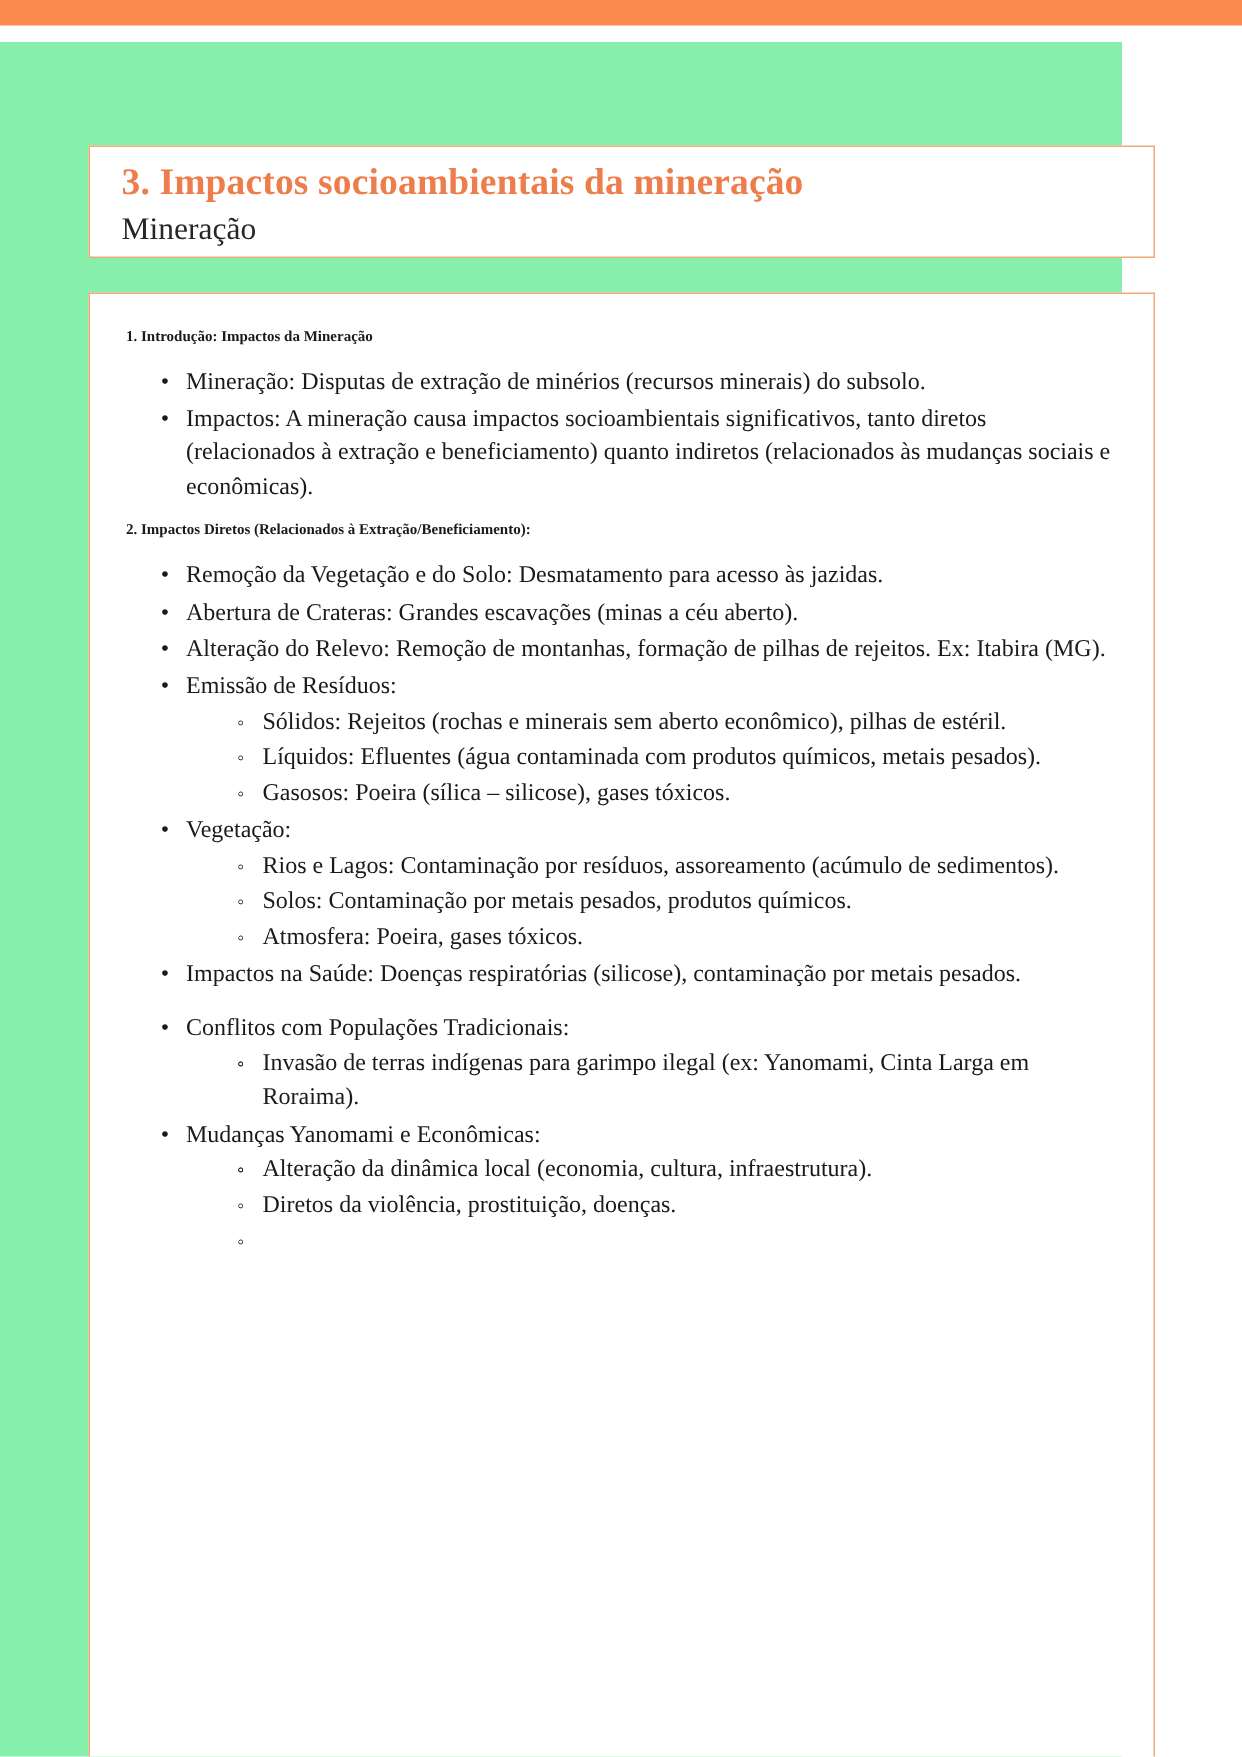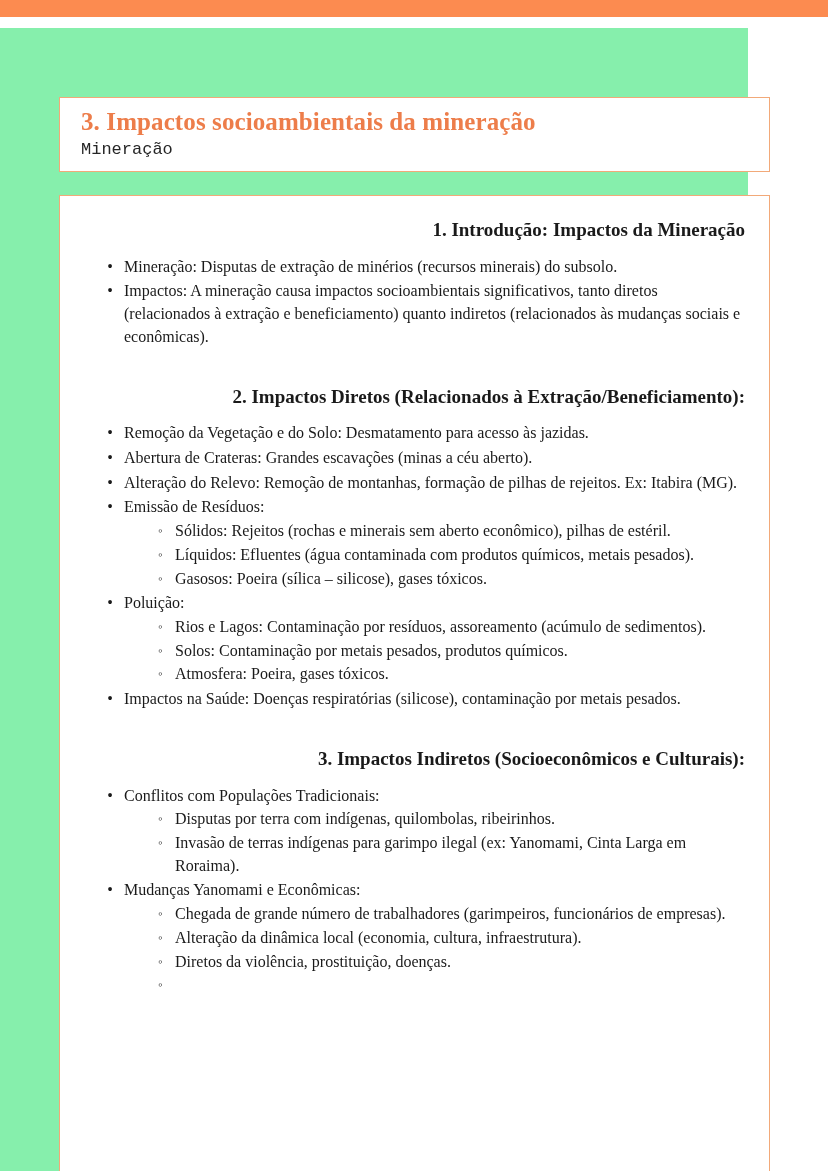--- a/index.html
+++ b/index.html
@@ -54,22 +54,22 @@
     font-family: "Liberation Serif", "DejaVu Serif", serif;
     font-size: 25px;
     font-weight: bold;
     color: #ED7D4A;
     line-height: 1.15;
     letter-spacing: 0.1px;
     margin: 0;
     white-space: nowrap;
   }
   .doc-subtitle {
-    font-family: Liberation Mono, monospace;
-    font-size: 17px;
+    font-family: Liberation Serif, serif;
+    font-size: 21px;
     font-weight: normal;
     color: #262626;
     line-height: 1.2;
     margin: 3px 0 0 0;
     white-space: nowrap;
   }
 
   
   .content-box {
     position: absolute;
@@ -82,33 +82,32 @@
     border-bottom: none;
     background: #ffffff;
   }
   .content-inner {
     padding: 22px 24px 0 24px;
   }
 
   
   .section-heading {
     font-family: "Liberation Serif", "DejaVu Serif", serif;
-    font-size: 19px;
+    font-size: 10px;
     font-weight: bold;
     color: #1a1a1a;
     margin: 0;
     padding: 0;
     line-height: 1.3;
-    text-align: right;
   }
   .section-block {
     margin-bottom: 0;
   }
   .section-block + .section-block {
-    margin-top: 36px;
+    margin-top: 10px;
   }
 
   
   ul.level1 {
     list-style: none;
     margin: 13px 0 0 0;
     padding: 0 0 0 17px;
   }
   ul.level1 > li {
     position: relative;
@@ -185,37 +184,36 @@
           <div class="section-heading">2. Impactos Diretos (Relacionados à Extração/Beneficiamento):</div>
           <ul class="level1">
             <li><span class="bullet-mark">•</span><span class="li-text">Remoção da Vegetação e do Solo: Desmatamento para acesso às jazidas.</span></li>
             <li><span class="bullet-mark">•</span><span class="li-text">Abertura de Crateras: Grandes escavações (minas a céu aberto).</span></li>
             <li><span class="bullet-mark">•</span><span class="li-text">Alteração do Relevo: Remoção de montanhas, formação de pilhas de rejeitos. Ex: Itabira (MG).</span></li>
             <li><span class="bullet-mark">•</span><span class="li-text">Emissão de Resíduos:</span><ul class="level2">
                 <li><span class="bullet-mark">◦</span><span class="li-text">Sólidos: Rejeitos (rochas e minerais sem aberto econômico), pilhas de estéril.</span></li>
                 <li><span class="bullet-mark">◦</span><span class="li-text">Líquidos: Efluentes (água contaminada com produtos químicos, metais pesados).</span></li>
                 <li><span class="bullet-mark">◦</span><span class="li-text">Gasosos: Poeira (sílica – silicose), gases tóxicos.</span></li>
               </ul></li>
-            <li><span class="bullet-mark">•</span><span class="li-text">Poluição:</span><ul class="level2">
+            <li><span class="bullet-mark">•</span><span class="li-text">Vegetação:</span><ul class="level2">
                 <li><span class="bullet-mark">◦</span><span class="li-text">Rios e Lagos: Contaminação por resíduos, assoreamento (acúmulo de sedimentos).</span></li>
                 <li><span class="bullet-mark">◦</span><span class="li-text">Solos: Contaminação por metais pesados, produtos químicos.</span></li>
                 <li><span class="bullet-mark">◦</span><span class="li-text">Atmosfera: Poeira, gases tóxicos.</span></li>
               </ul></li>
             <li><span class="bullet-mark">•</span><span class="li-text">Impactos na Saúde: Doenças respiratórias (silicose), contaminação por metais pesados.</span></li>
           </ul>
         </div>
         <div class="section-block">
-          <div class="section-heading">3. Impactos Indiretos (Socioeconômicos e Culturais):</div>
           <ul class="level1">
             <li><span class="bullet-mark">•</span><span class="li-text">Conflitos com Populações Tradicionais:</span><ul class="level2">
-                <li><span class="bullet-mark">◦</span><span class="li-text">Disputas por terra com indígenas, quilombolas, ribeirinhos.</span></li>
+                <li><span class="bullet-mark">◦</span></li>
                 <li><span class="bullet-mark">◦</span><span class="li-text">Invasão de terras indígenas para garimpo ilegal (ex: Yanomami, Cinta Larga em Roraima).</span></li>
               </ul></li>
             <li><span class="bullet-mark">•</span><span class="li-text">Mudanças Yanomami e Econômicas:</span><ul class="level2">
-                <li><span class="bullet-mark">◦</span><span class="li-text">Chegada de grande número de trabalhadores (garimpeiros, funcionários de empresas).</span></li>
+                <li><span class="bullet-mark">◦</span></li>
                 <li><span class="bullet-mark">◦</span><span class="li-text">Alteração da dinâmica local (economia, cultura, infraestrutura).</span></li>
                 <li><span class="bullet-mark">◦</span><span class="li-text">Diretos da violência, prostituição, doenças.</span></li>
                 <li><span class="bullet-mark">◦</span></li>
               </ul></li>
           </ul>
         </div>
       </div>
   </div>
 
 </div>

